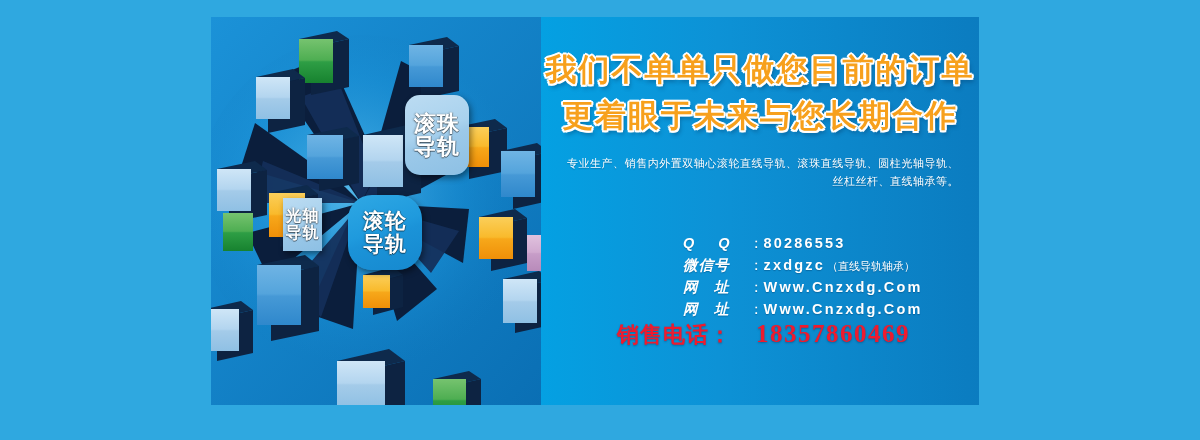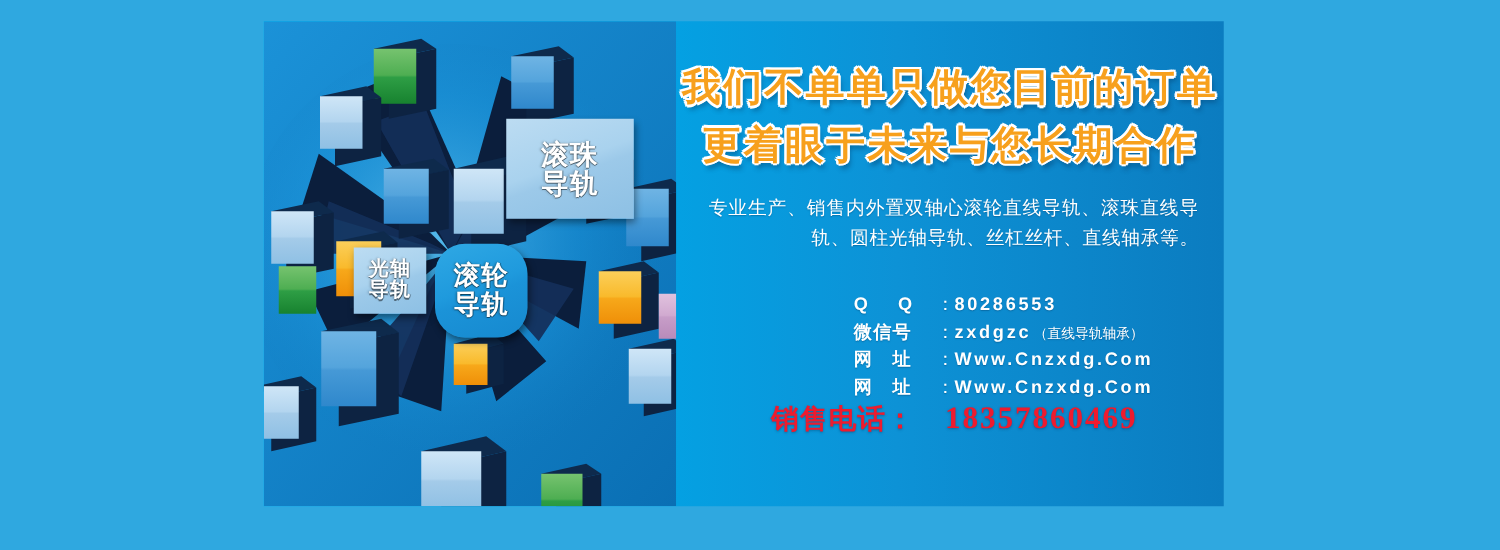--- a/index.html
+++ b/index.html
@@ -25,25 +25,26 @@
   .chip{
     position:absolute;
     display:flex;flex-direction:column;align-items:center;justify-content:center;
     color:#ffffff;font-weight:bold;line-height:1.06;
     text-shadow:0 1px 0 rgba(0,0,0,.45), 1px 0 0 rgba(0,0,0,.28), -1px 0 2px rgba(0,0,0,.3);
     letter-spacing:1px;
     box-shadow:2px 3px 6px rgba(0,0,0,.45);
   }
   .chip span{display:block;}
   #chip-gunzhu{
-    left:194px;top:78px;width:102px;height:80px;font-size:22px;
+    left:194px;top:78px;width:64px;height:80px;font-size:22px;
     background:linear-gradient(160deg,#bcdcf2 0%,#a9d2ee 45%,#9cc9e9 55%,#8dc0e4 100%);
+    border-radius:15px;
   }
   #chip-guangzhou{
-    left:72px;top:181px;width:58px;height:53px;font-size:16px;
+    left:72px;top:181px;width:39px;height:53px;font-size:16px;
     background:linear-gradient(160deg,#bcdcf2 0%,#a9d2ee 45%,#9cc9e9 55%,#8dc0e4 100%);
   }
   #chip-gunlun{
     left:137px;top:178px;width:74px;height:75px;font-size:21px;
     background:linear-gradient(160deg,#2fa8e4 0%,#1f9add 45%,#1b93d8 55%,#1689cf 100%);
     border-radius:24px;
   }
   #chip-sigang{
     left:221px;top:181px;width:53px;height:55px;font-size:16px;
     background:linear-gradient(160deg,#d9b6d7 0%,#cda5cd 45%,#c79dc8 55%,#bb8ebd 100%);
@@ -61,29 +62,29 @@
       0 -2px 0 #ffffff, 0 2px 0 #ffffff,
       -2px 0 0 #ffffff, 2px 0 0 #ffffff,
       2px 4px 4px rgba(0,40,80,.45);
     white-space:nowrap;
   }
   #headline-1{position:absolute;left:0;top:33px;width:438px;}
   #headline-2{position:absolute;left:0;top:79px;width:438px;font-family:Liberation Serif, serif;}
 
   #desc{
     position:absolute;left:26px;top:138px;width:392px;
-    color:#ffffff;font-size:15px;line-height:1.63;text-align:justify;
+    color:#ffffff;font-size:11px;line-height:1.63;text-align:justify;
     text-align-last:right;letter-spacing:.5px;
     text-shadow:0 1px 1px rgba(0,50,90,.35);
   }
 
   #contact{position:absolute;left:142px;top:217px;width:300px;color:#ffffff;}
   .crow{display:flex;align-items:baseline;height:22px;font-size:14.5px;
         text-shadow:0 1px 1px rgba(0,50,90,.35);}
-  .clabel{width:66px;font-weight:bold;letter-spacing:1px;flex:none;}
+  .clabel{width:66px;font-weight:bold;letter-spacing:1px;flex:none;font-style:italic;}
   .clabel.spaced{letter-spacing:10px;}
   .cval{font-weight:bold;letter-spacing:2.2px;}
   .cnote{font-size:11px;font-weight:normal;letter-spacing:0;margin-left:2px;}
 
   #phone{
     position:absolute;left:52px;top:303px;width:390px;
     display:flex;align-items:baseline;white-space:nowrap;
   }
   #phone-label{
     color:#ee1b2e;font-weight:bold;font-size:22px;letter-spacing:1px;

